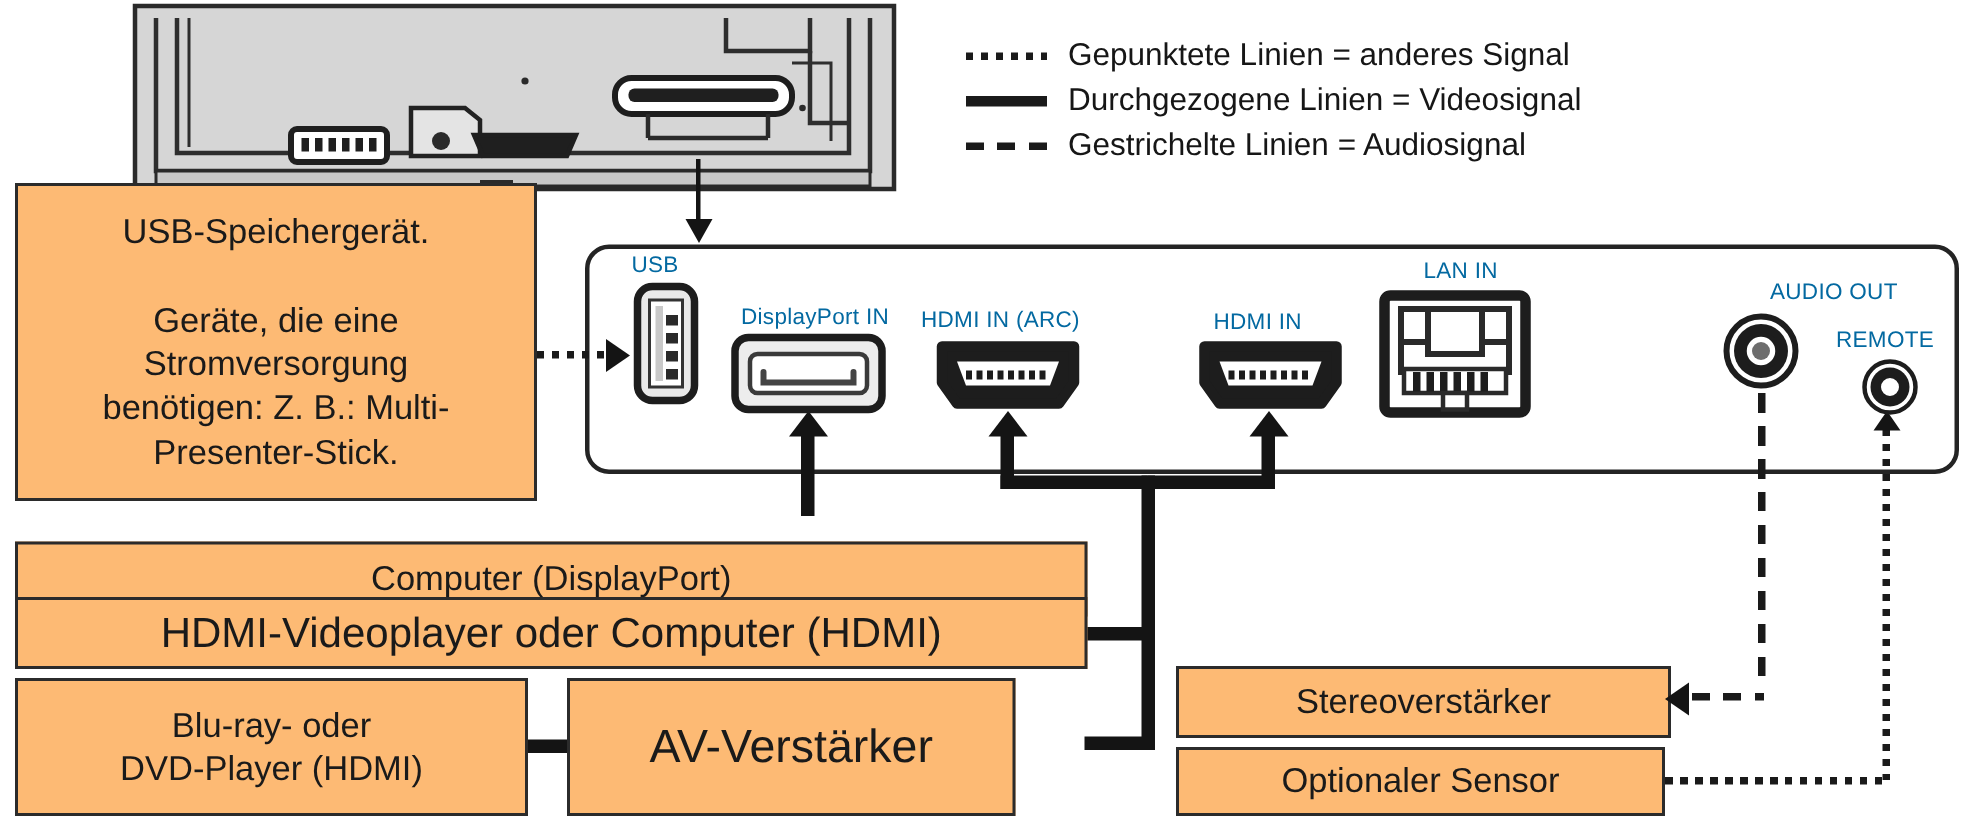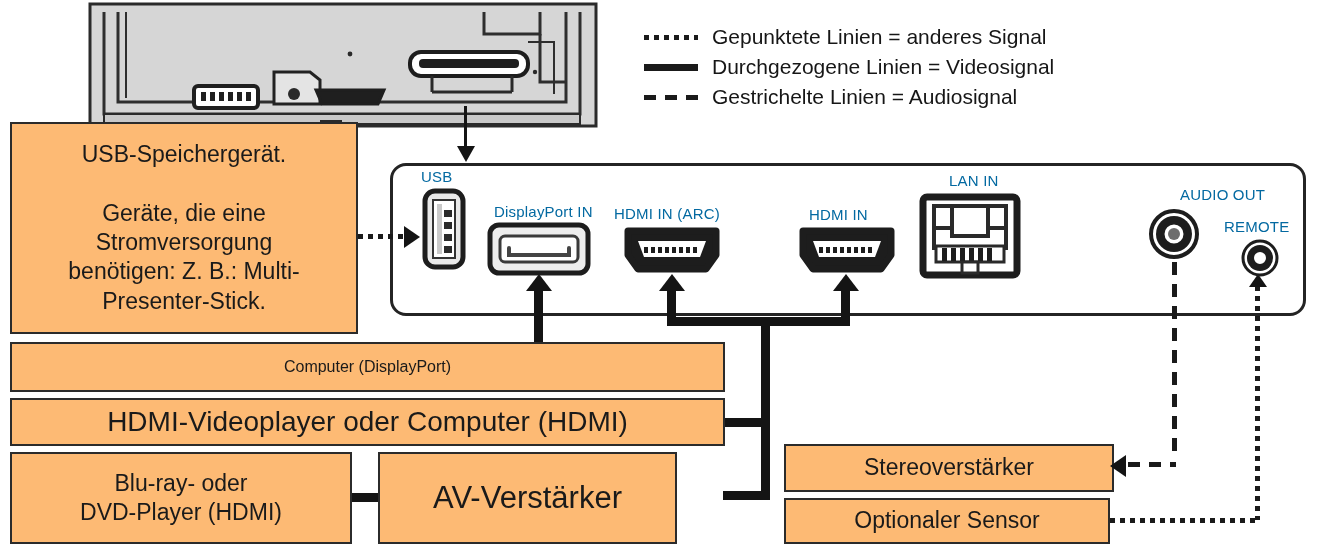--- a/index.html
+++ b/index.html
@@ -332,21 +332,21 @@
     <circle cx="26" cy="26" r="11" fill="#ffffff" stroke="#1d1d1d" stroke-width="3"></circle>
     <circle cx="26" cy="26" r="6" fill="#6d6d6d"></circle>
   </svg>
 
   <svg class="port" style="left:1240px; top:238px;" width="40" height="40">
     <circle cx="20" cy="20" r="17" fill="#ffffff" stroke="#1d1d1d" stroke-width="3"></circle>
     <circle cx="20" cy="20" r="13" fill="#1d1d1d"></circle>
     <circle cx="20" cy="20" r="7" fill="#ffffff" stroke="#1d1d1d" stroke-width="2"></circle>
   </svg>
 
-  <div class="box" style="left:10px; top:342px; width:715px; height:50px; font-size:16px;text-align:center;">
+  <div class="box" style="left:10px; top:361px; width:715px; height:50px; font-size:23px;text-align:center;">
     <span class="txt">Computer (DisplayPort)</span>
   </div>
 
   <div class="box" style="left:10px; top:398px; width:715px; height:48px; font-size:28px;">
     <span class="txt">HDMI-Videoplayer oder Computer (HDMI)</span>
   </div>
 
   <div class="box" style="left:10px; top:452px; width:342px; height:92px; font-size:23px;">
     <span class="txt">
       <span>Blu-ray- oder</span><br>

